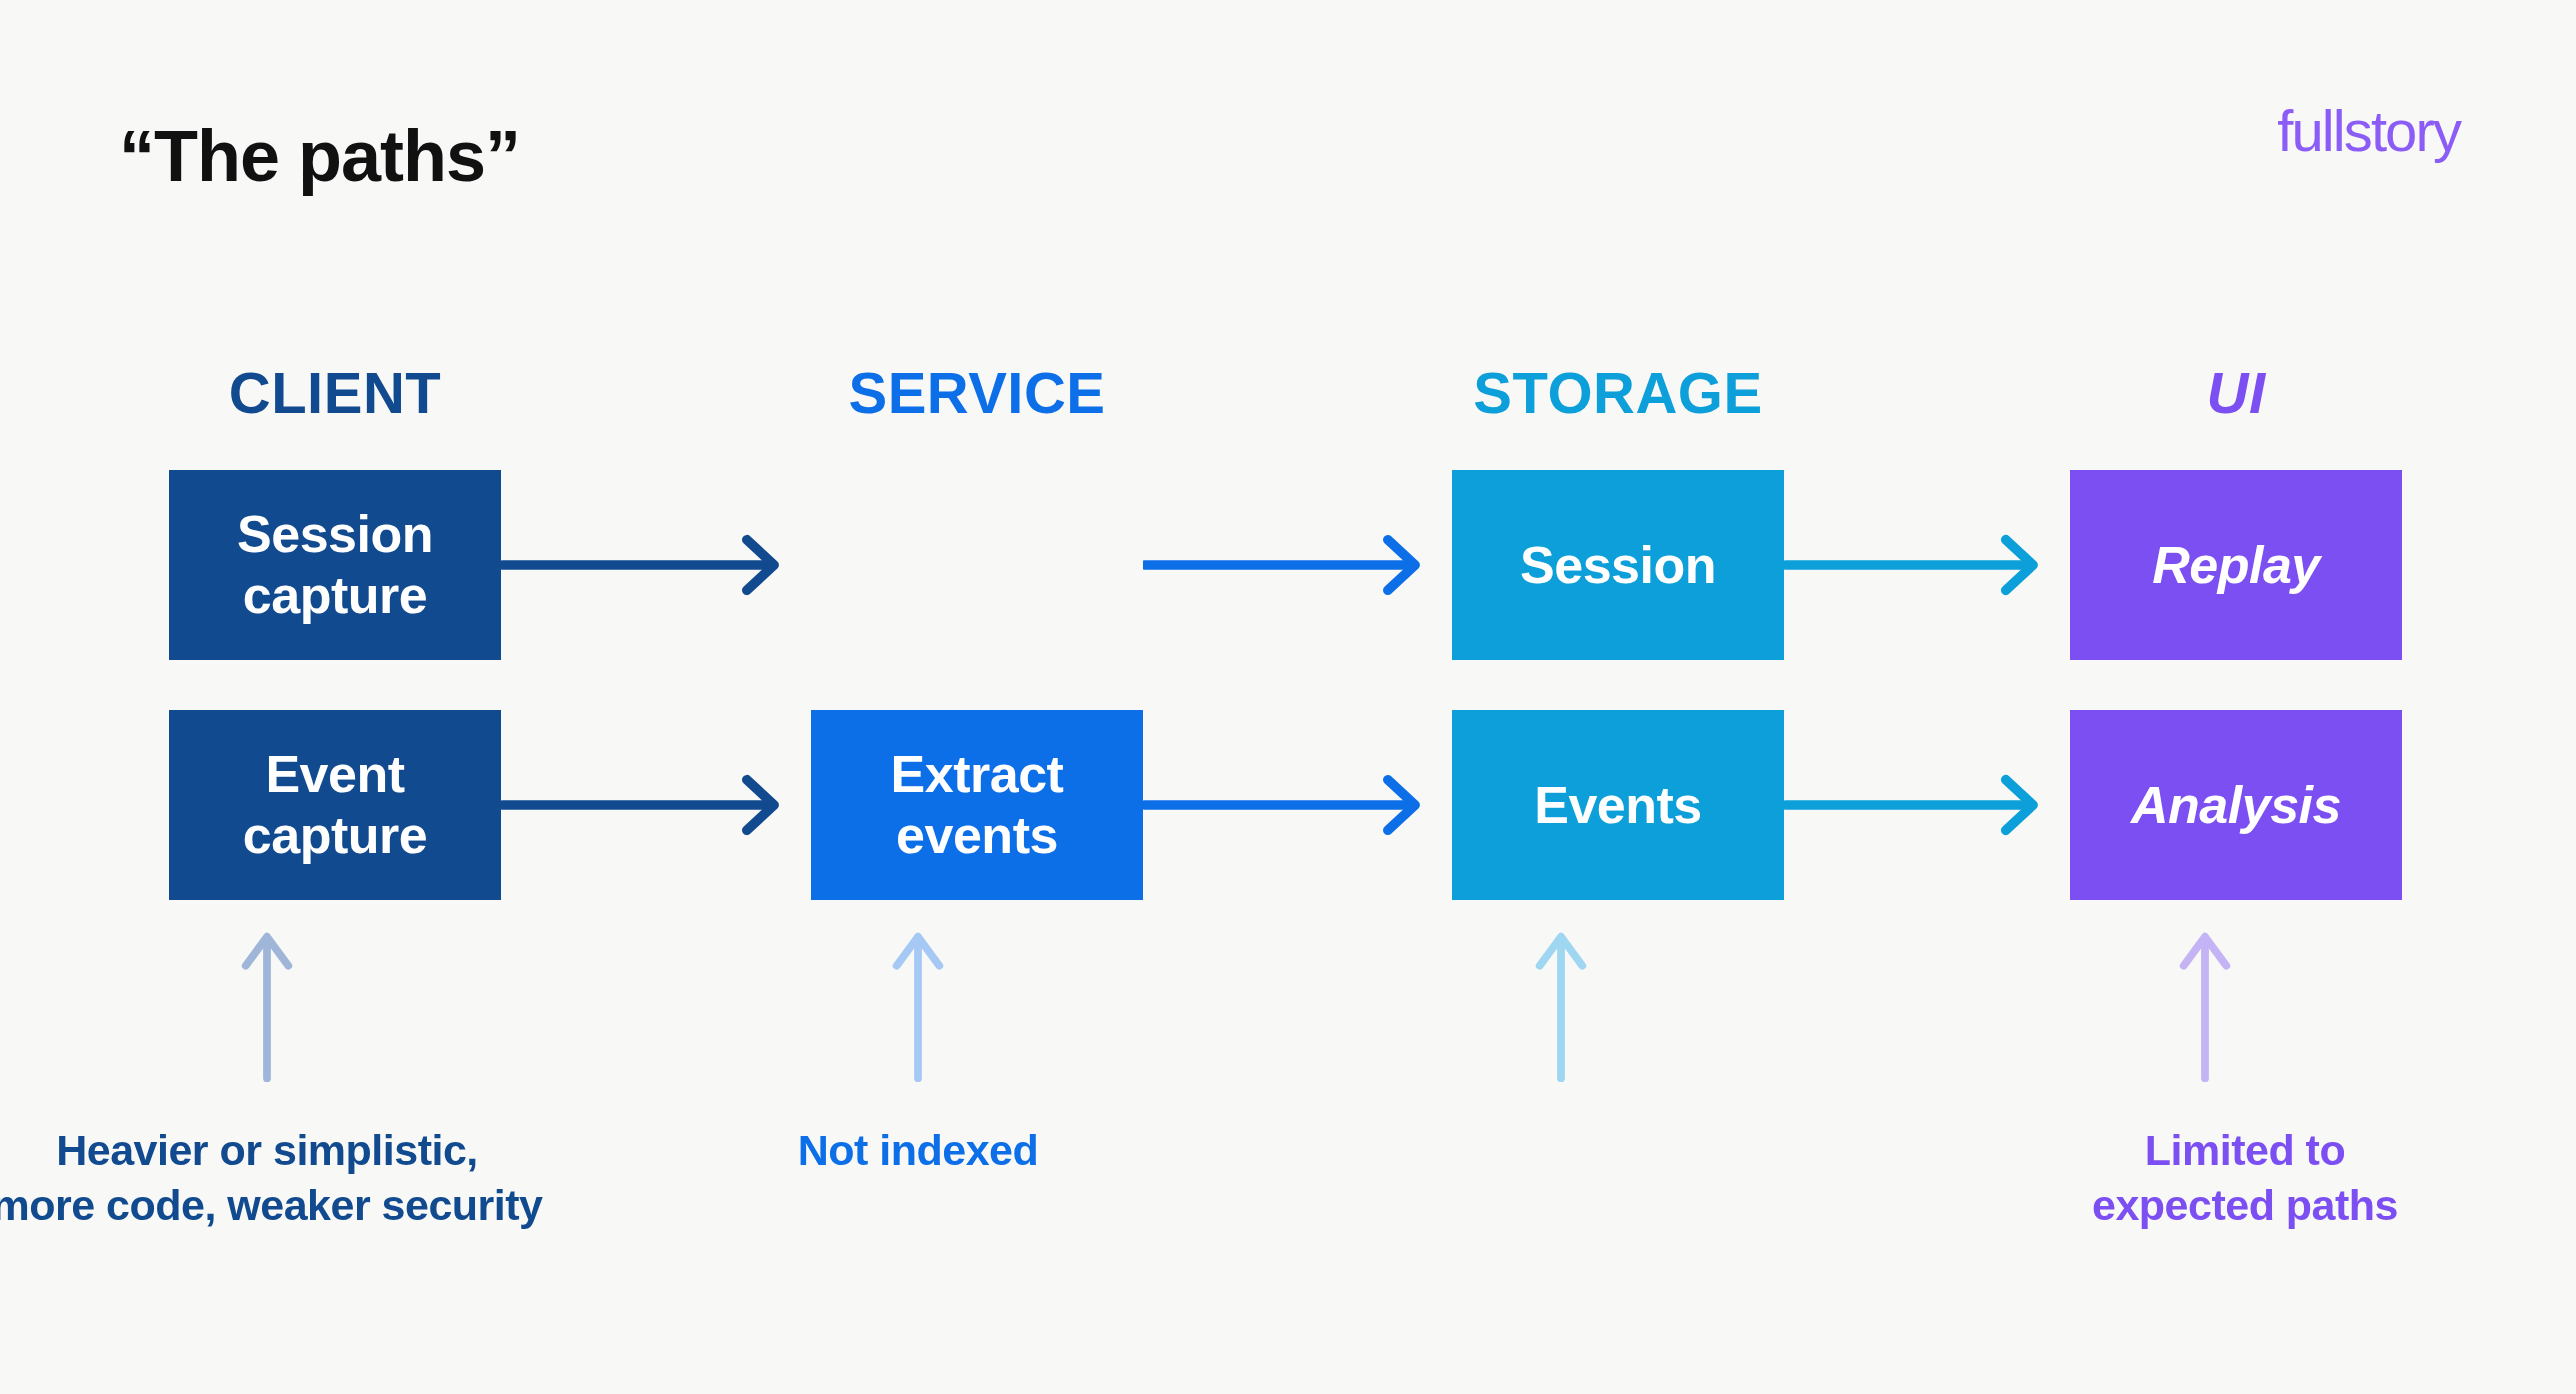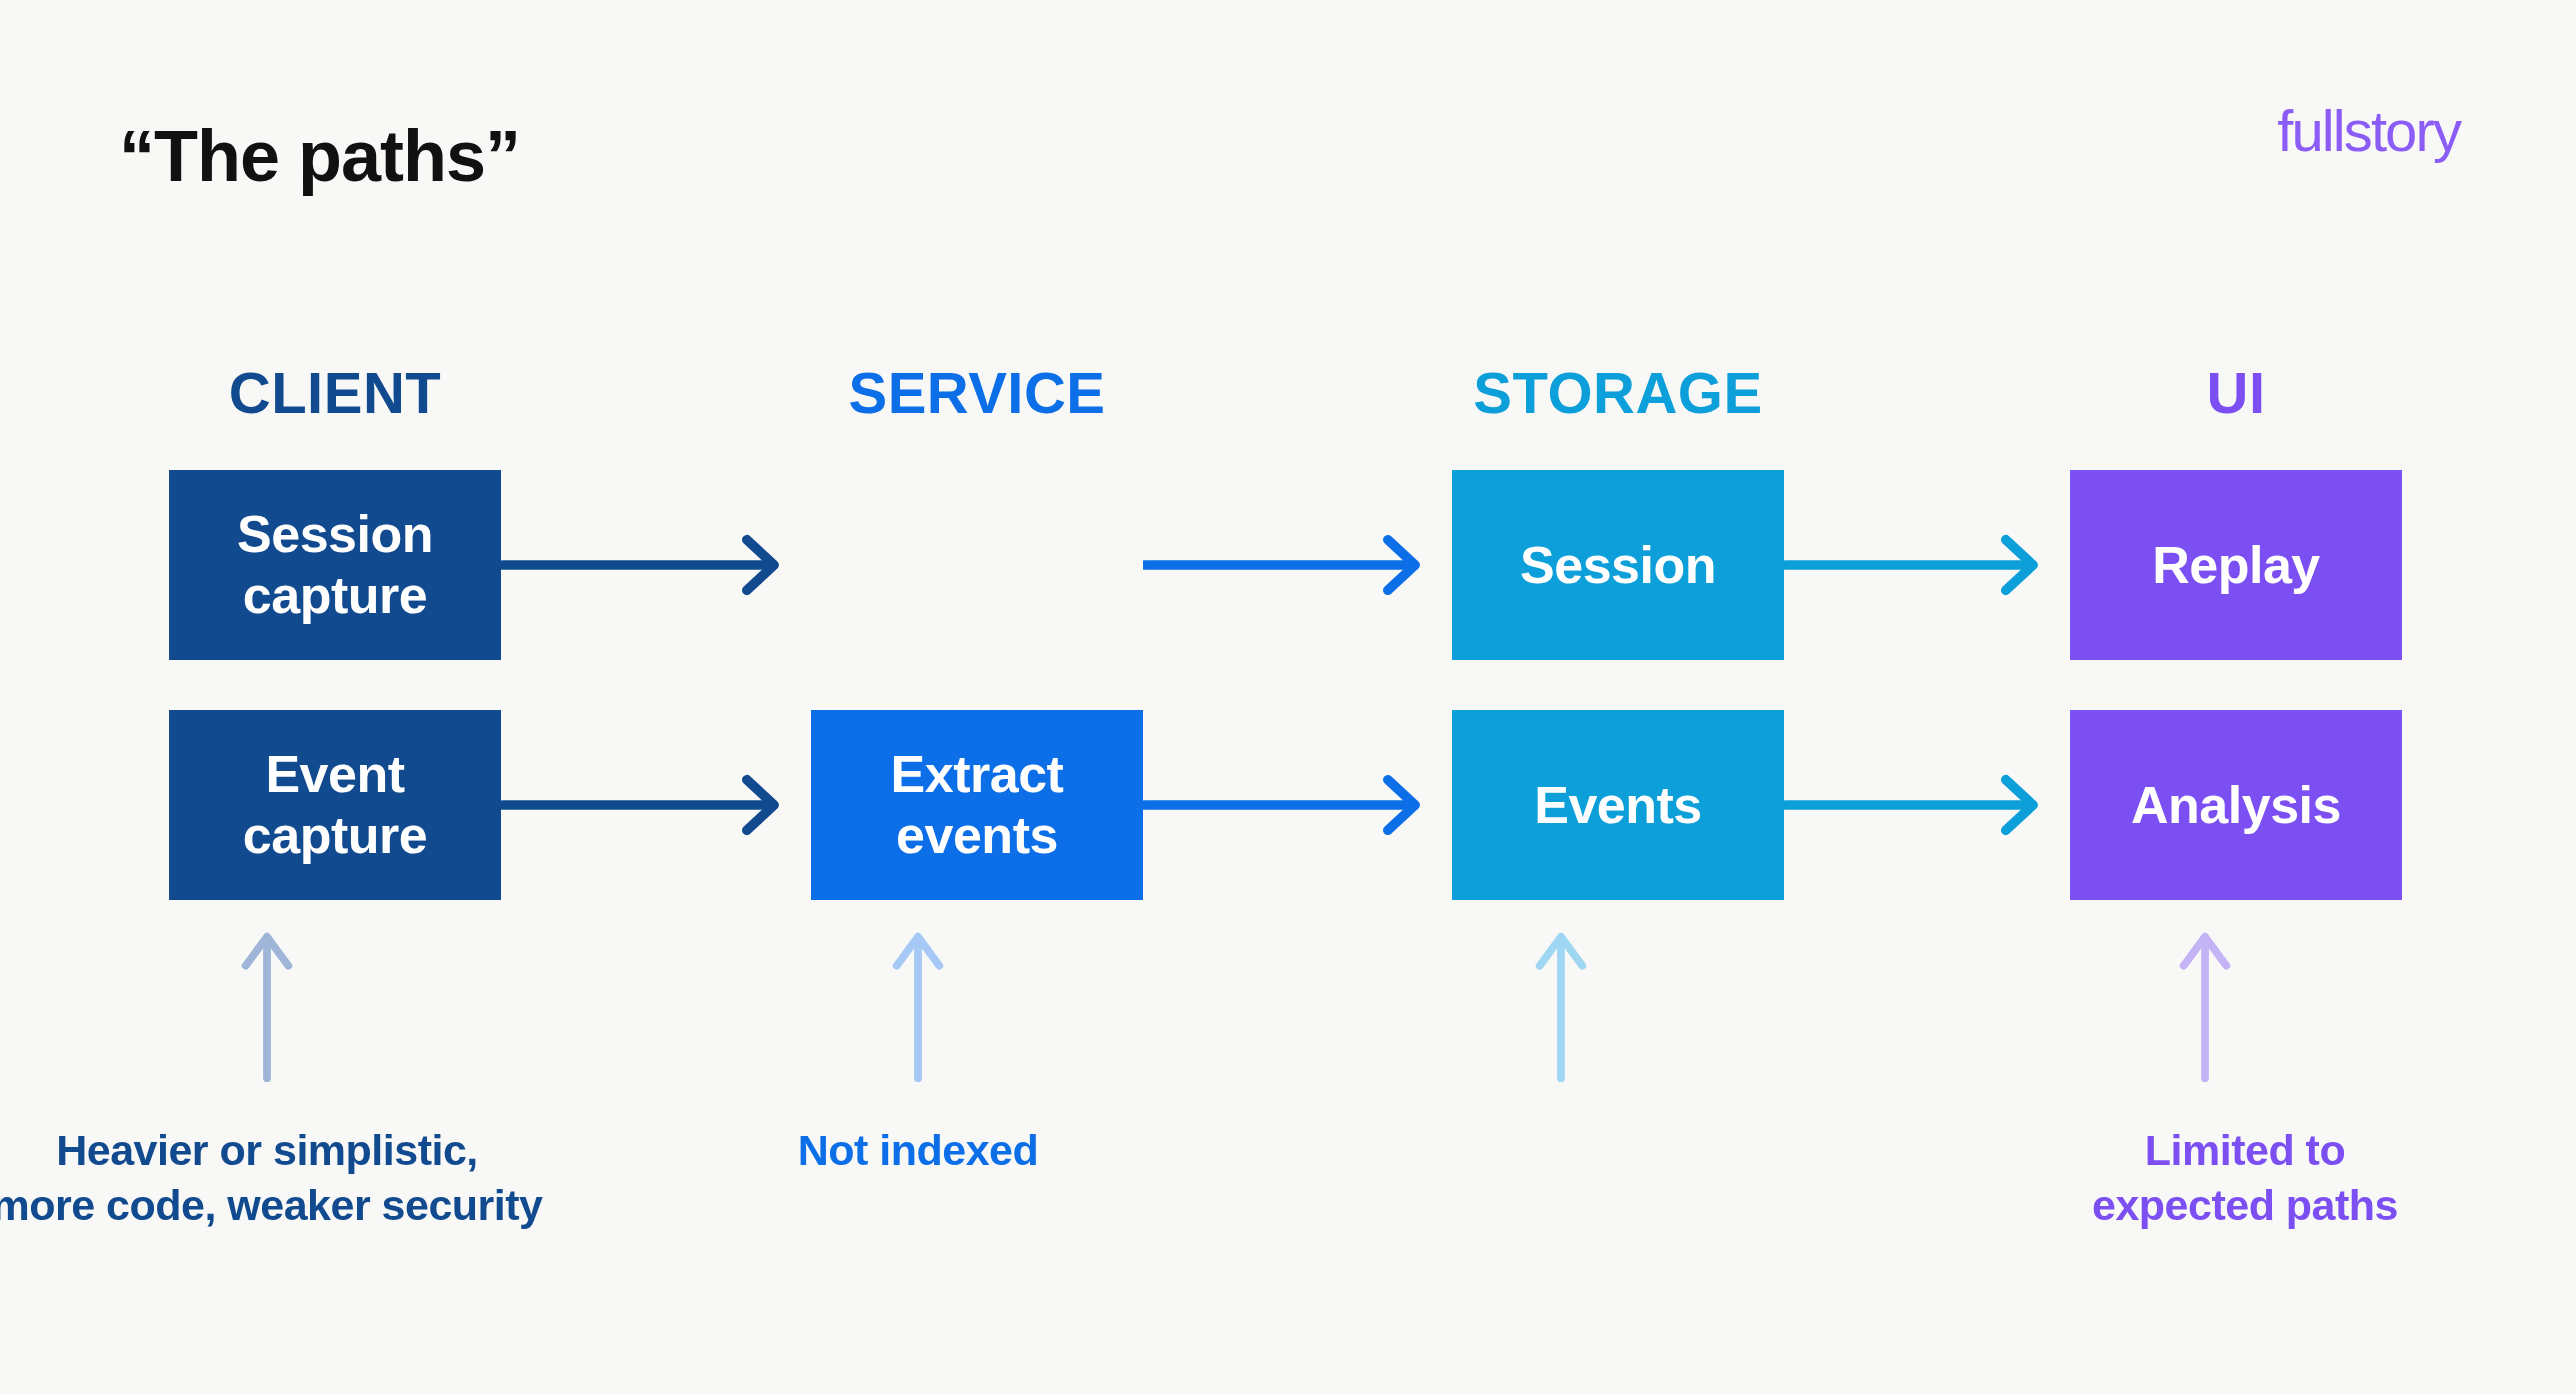--- a/index.html
+++ b/index.html
@@ -57,21 +57,21 @@
     font-weight: 700;
     line-height: 61px;
     letter-spacing: -0.5px;
     white-space: pre-line;
   }
   .row1 { top: 470px; }
   .row2 { top: 710px; }
   .c-client  { left: 169px; }
   .c-service { left: 811px; }
   .c-storage { left: 1452px; }
-  .c-ui      { left: 2070px; }
+  .c-ui      { left: 2070px; font-style: italic; }
 
   .client-bg  { background: var(--client, #114a8e); }
   .service-bg { background: var(--service, #0d6fe8); }
   .storage-bg { background: var(--storage, #0c9fd9); }
   .ui-bg      { background: var(--ui, #7c4ff2); }
 
   .client-text  { color: var(--client, #114a8e); }
   .service-text { color: var(--service, #0d6fe8); }
   .storage-text { color: var(--storage, #0c9fd9); }
   .ui-text      { color: var(--ui, #7c4ff2); }

